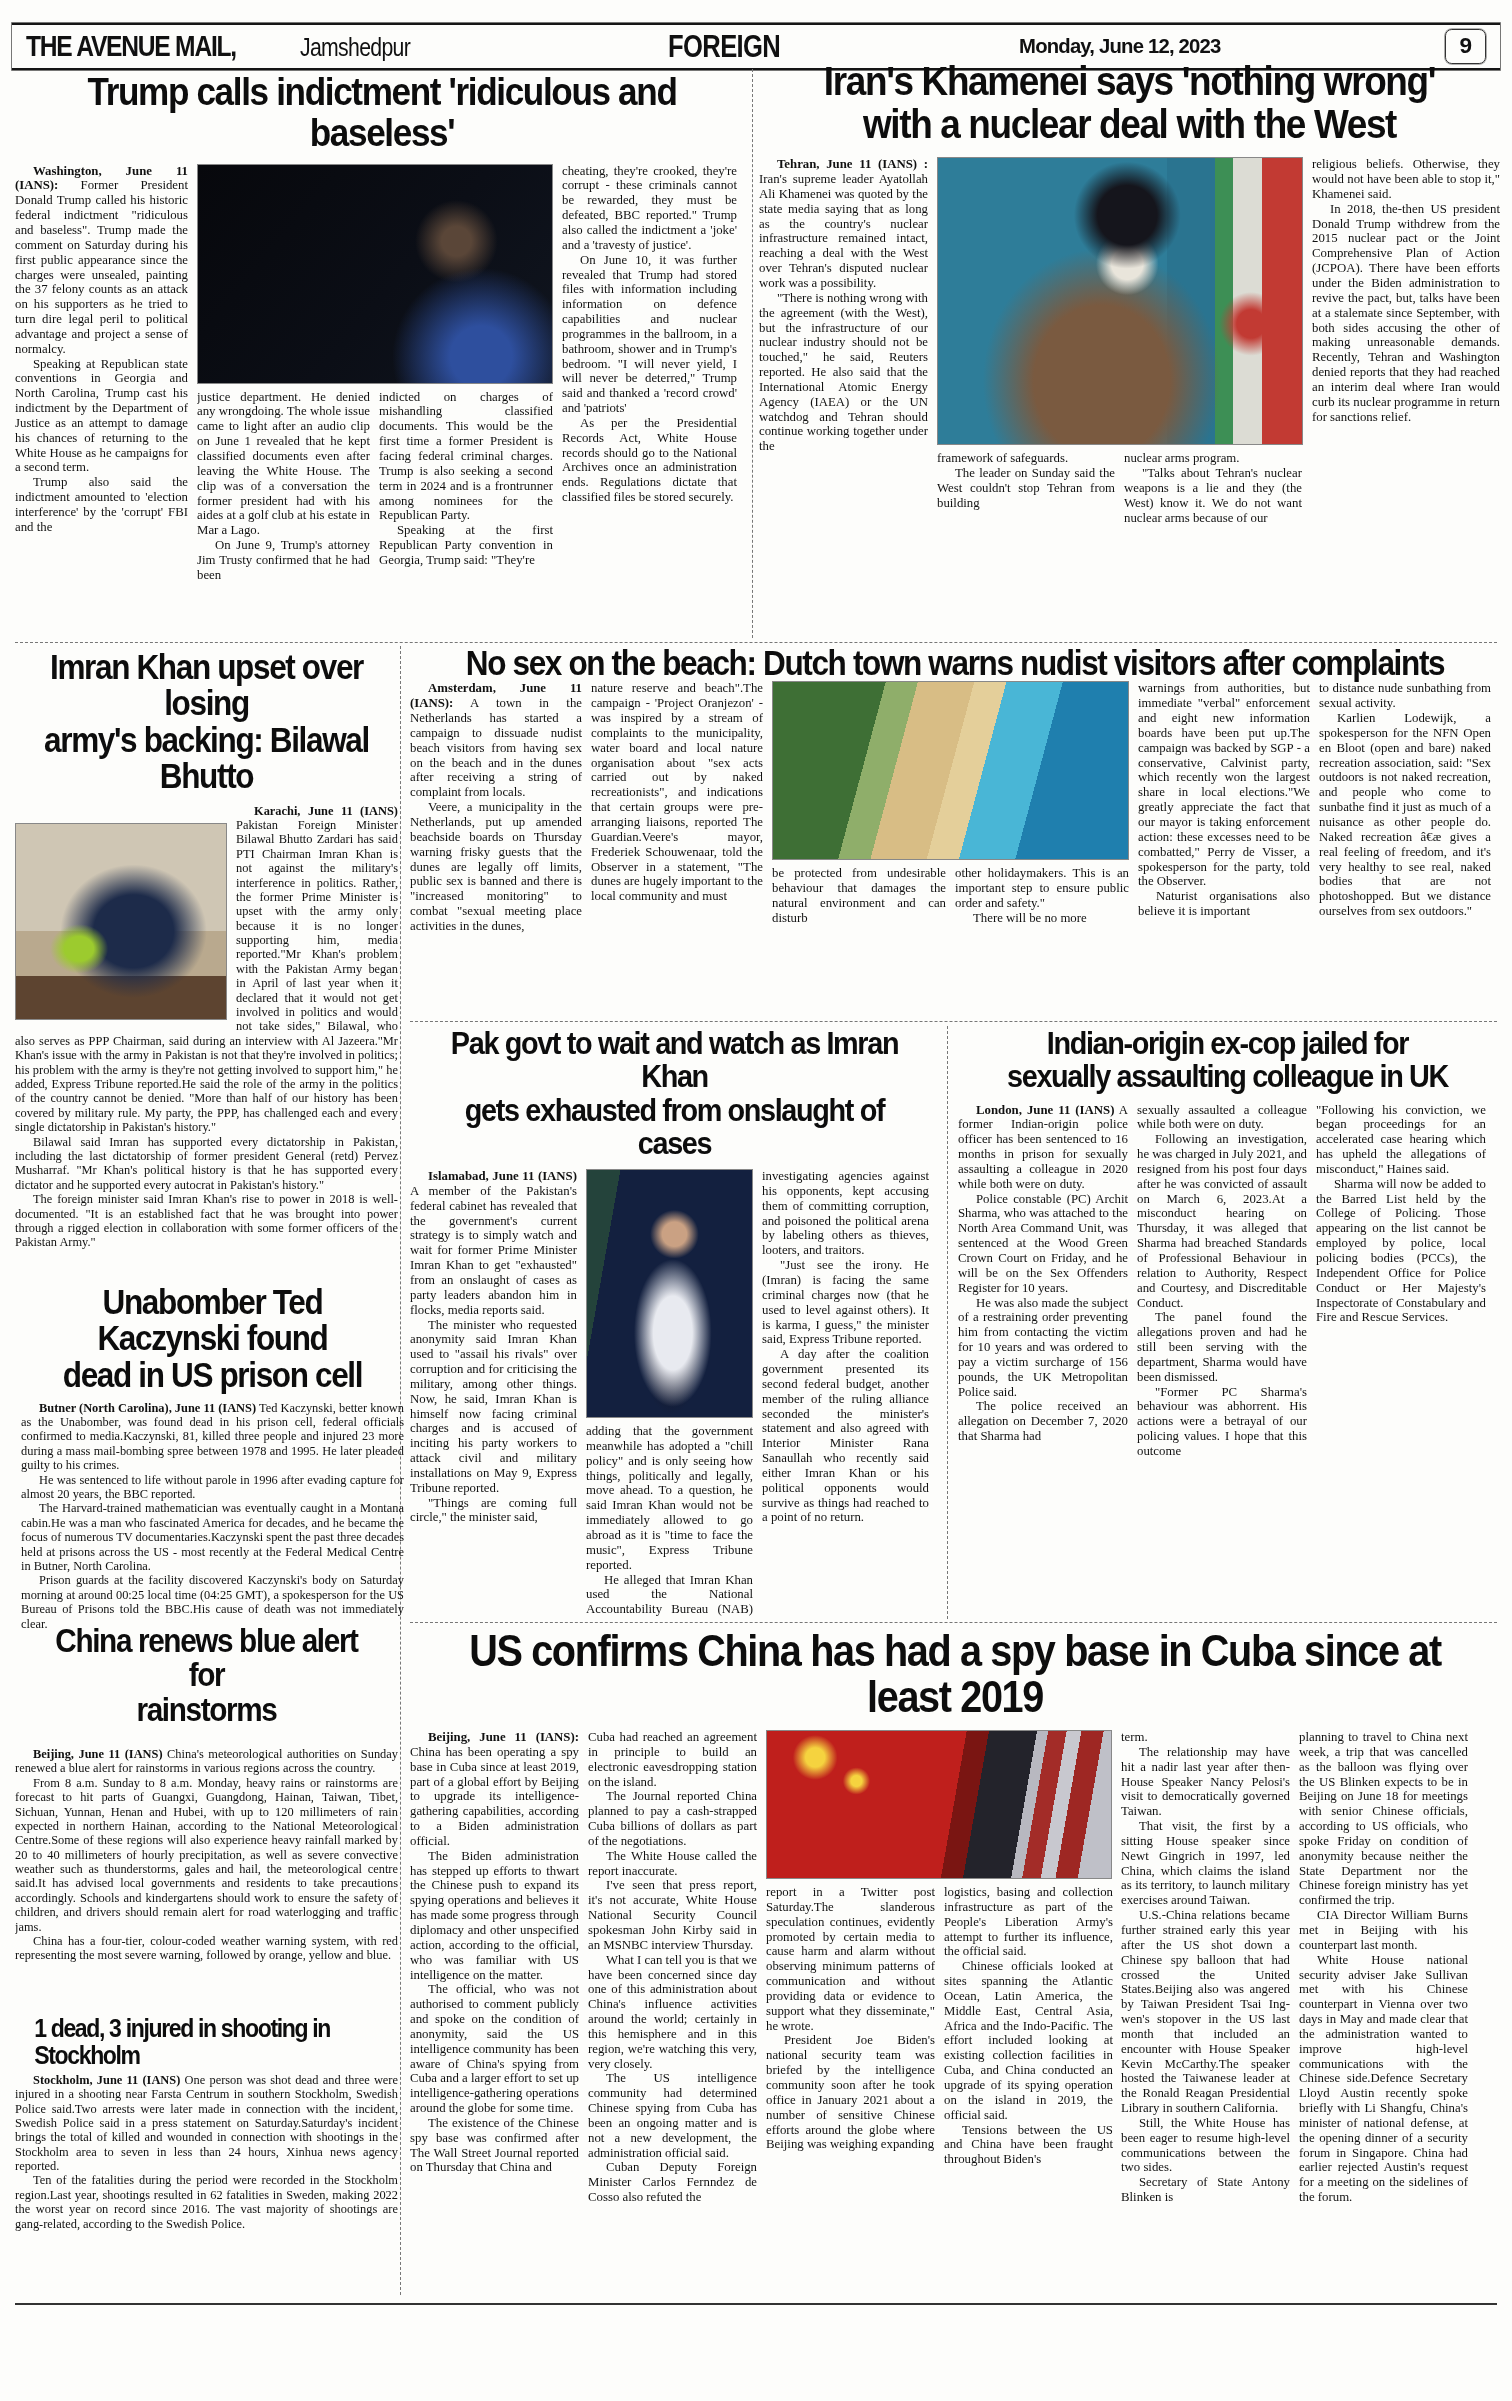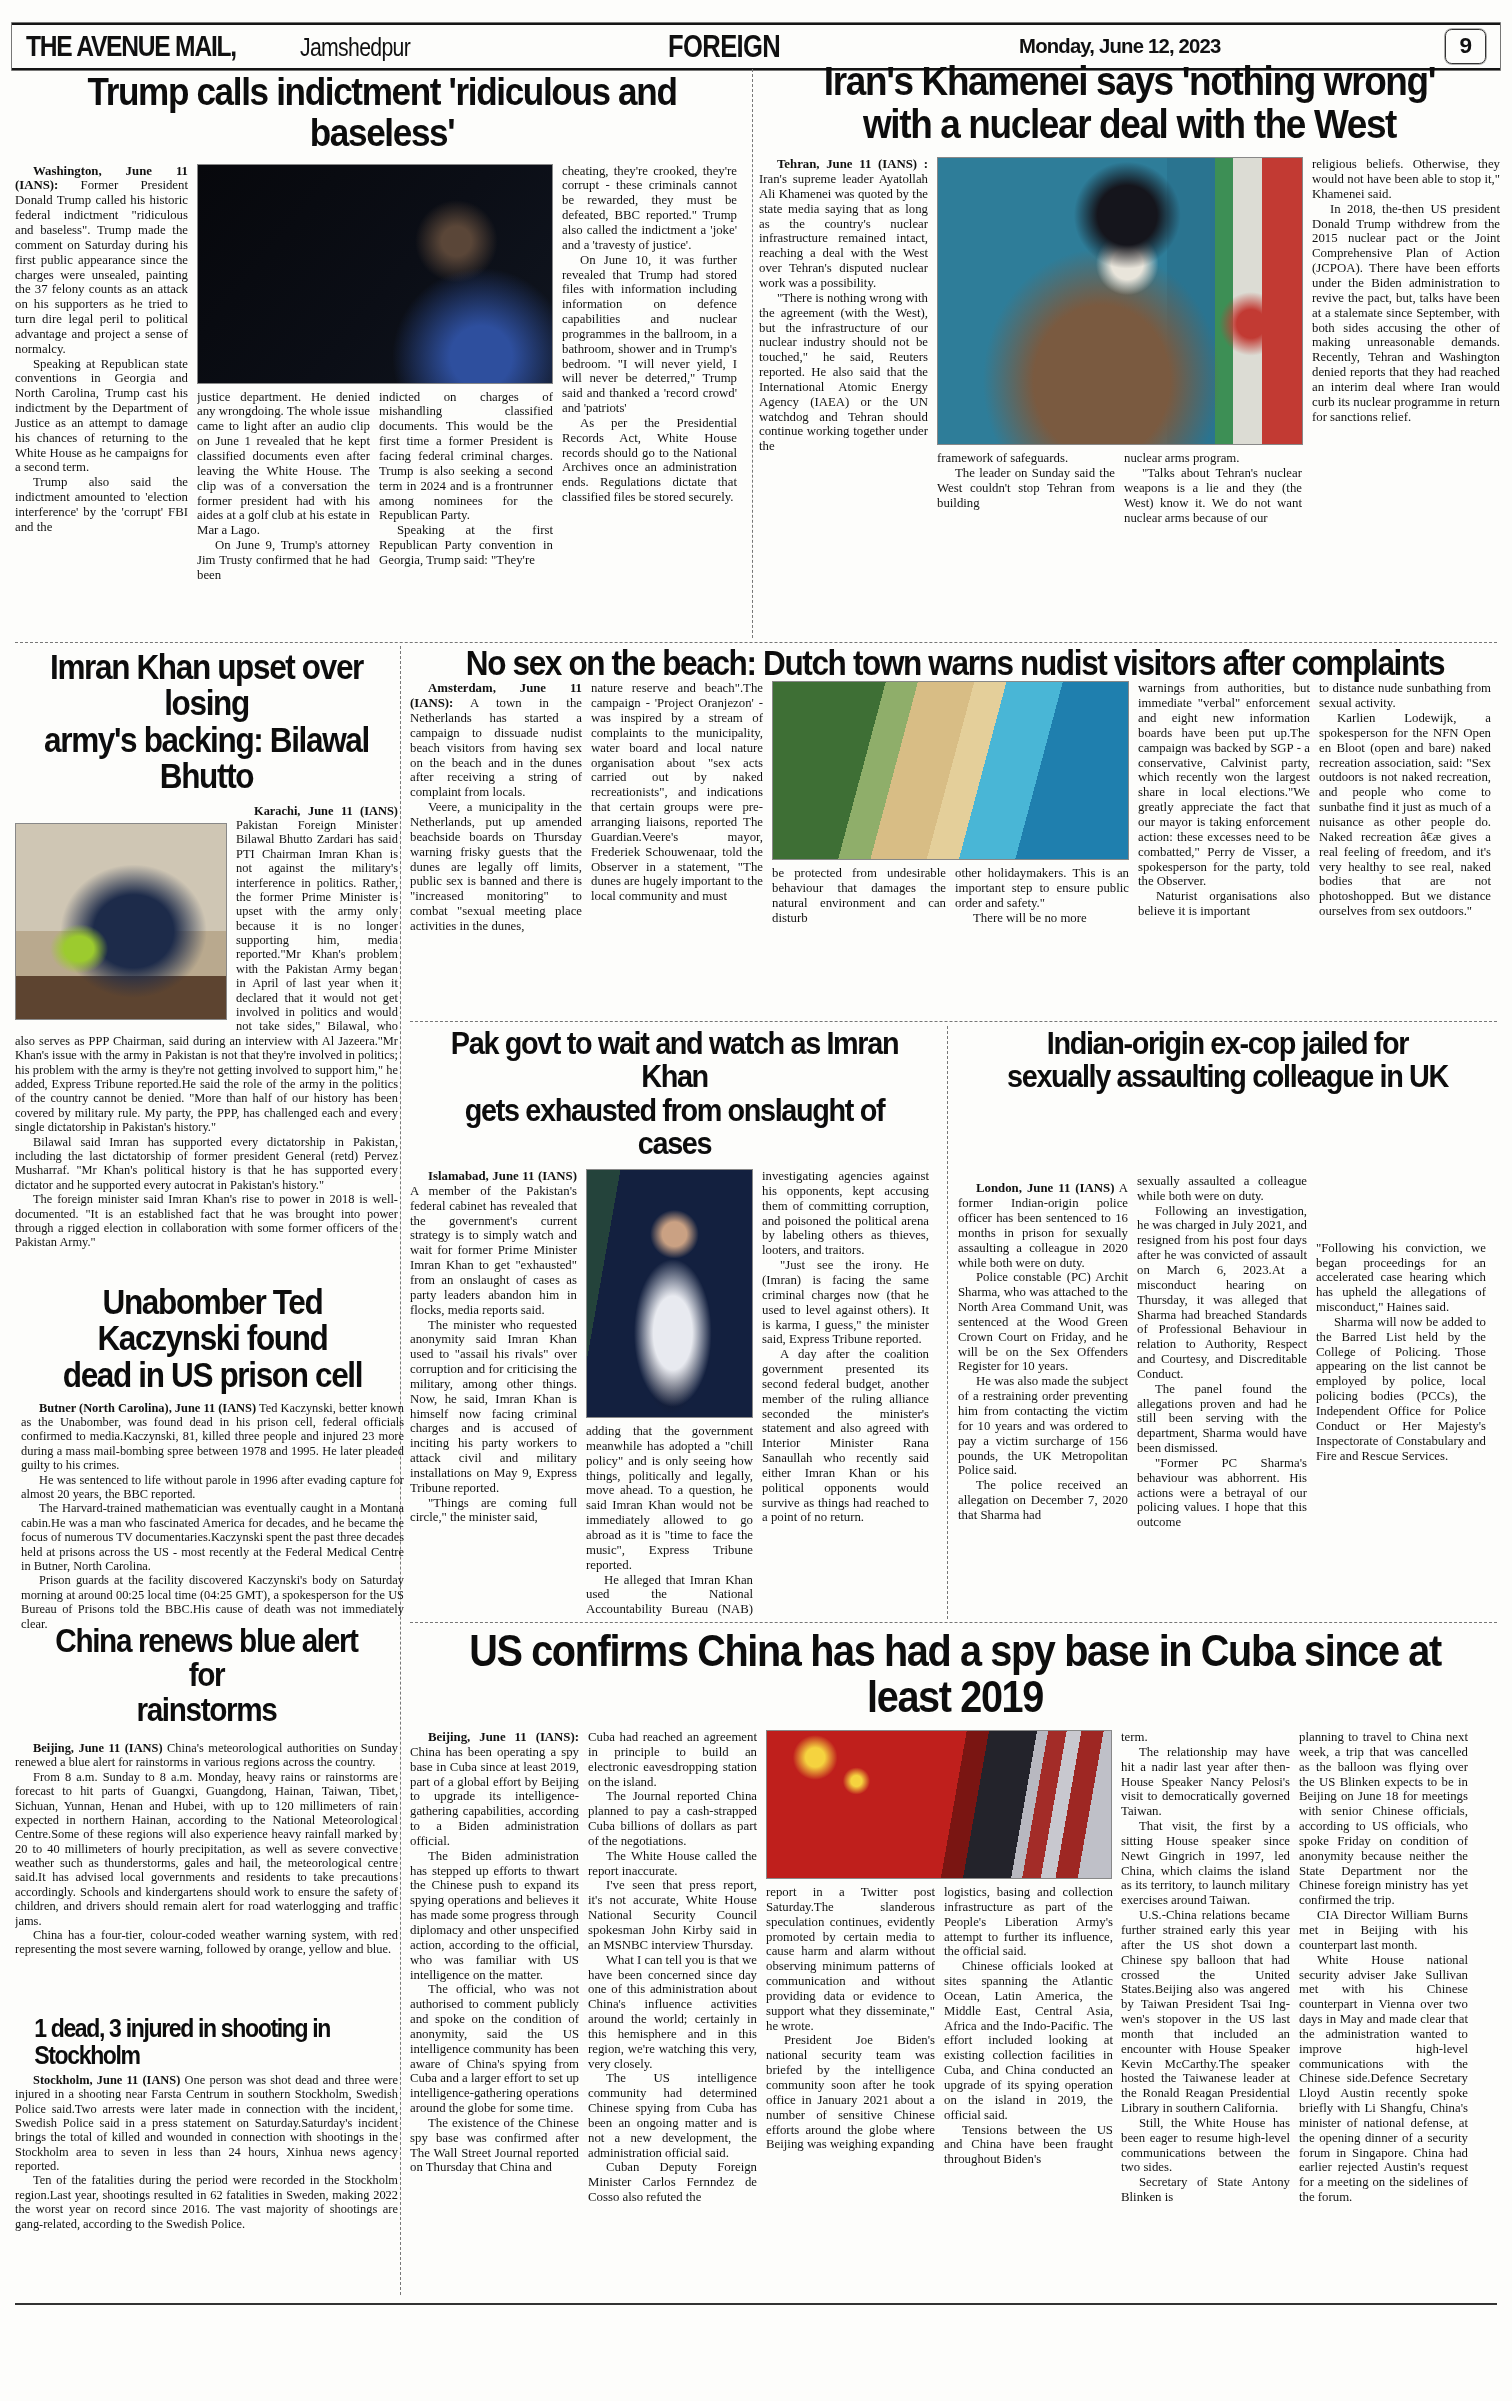--- a/index.html
+++ b/index.html
@@ -174,21 +174,21 @@
           <p>Prison guards at the facility discovered Kaczynski's body on Saturday morning at around 00:25 local time (04:25 GMT), a spokesperson for the US Bureau of Prisons told the BBC.His cause of death was not immediately clear.</p>
         </div>
     </div>
   </div>
 
   <div class="article strip" style="left:15px;top:1624px;width:383px;height:387px;">
     <h2 class="hl" style="font-size:33px;">
       <span>China renews blue alert for</span><br>
       <span>rainstorms</span>
     </h2>
-    <div class="body" style="margin-top:14px;">
+    <div class="body" style="margin-top:20px;">
       <p class="lead"><b>Beijing, June 11 (IANS)</b> <span>China's meteorological authorities on Sunday renewed a blue alert for rainstorms in various regions across the country.</span></p>
       <div>
           <p>From 8 a.m. Sunday to 8 a.m. Monday, heavy rains or rainstorms are forecast to hit parts of Guangxi, Guangdong, Hainan, Taiwan, Tibet, Sichuan, Yunnan, Henan and Hubei, with up to 120 millimeters of rain expected in northern Hainan, according to the National Meteorological Centre.Some of these regions will also experience heavy rainfall marked by 20 to 40 millimeters of hourly precipitation, as well as severe convective weather such as thunderstorms, gales and hail, the meteorological centre said.It has advised local governments and residents to take precautions accordingly. Schools and kindergartens should work to ensure the safety of children, and drivers should remain alert for road waterlogging and traffic jams.</p>
           <p>China has a four-tier, colour-coded weather warning system, with red representing the most severe warning, followed by orange, yellow and blue.</p>
         </div>
     </div>
   </div>
 
   <div class="article strip" style="left:15px;top:2015px;width:383px;height:283px;">
     <h2 class="hl" style="font-size:25.6px;text-align:left;">1 dead, 3 injured in shooting in Stockholm</h2>
@@ -261,21 +261,21 @@
           <p>A day after the coalition government presented its second federal budget, another member of the ruling alliance seconded the minister's statement and also agreed with Interior Minister Rana Sanaullah who recently said either Imran Khan or his political opponents would survive as things had reached to a point of no return.</p>
         </div>
     </div>
   </div>
 
   <div class="article" style="left:958px;top:1027px;width:539px;height:592px;">
     <h2 class="hl" style="font-size:32px;">
       <span>Indian-origin ex-cop jailed for</span><br>
       <span>sexually assaulting colleague in UK</span>
     </h2>
-    <div class="body cols" style="margin-top:9px;height:499px;align-items:center;">
+    <div class="body cols" style="margin-top:9px;height:499px;">
       <div class="col" style="width:170px;">
         <p class="lead"><b>London, June 11 (IANS)</b> <span>A former Indian-origin police officer has been sentenced to 16 months in prison for sexually assaulting a colleague in 2020 while both were on duty.</span></p>
         <div>
             <p>Police constable (PC) Archit Sharma, who was attached to the North Area Command Unit, was sentenced at the Wood Green Crown Court on Friday, and he will be on the Sex Offenders Register for 10 years.</p>
             <p>He was also made the subject of a restraining order preventing him from contacting the victim for 10 years and was ordered to pay a victim surcharge of 156 pounds, the UK Metropolitan Police said.</p>
             <p>The police received an allegation on December 7, 2020 that Sharma had</p>
           </div>
       </div>
       <div class="col cont" style="width:170px;">
           <p>sexually assaulted a colleague while both were on duty.</p>

